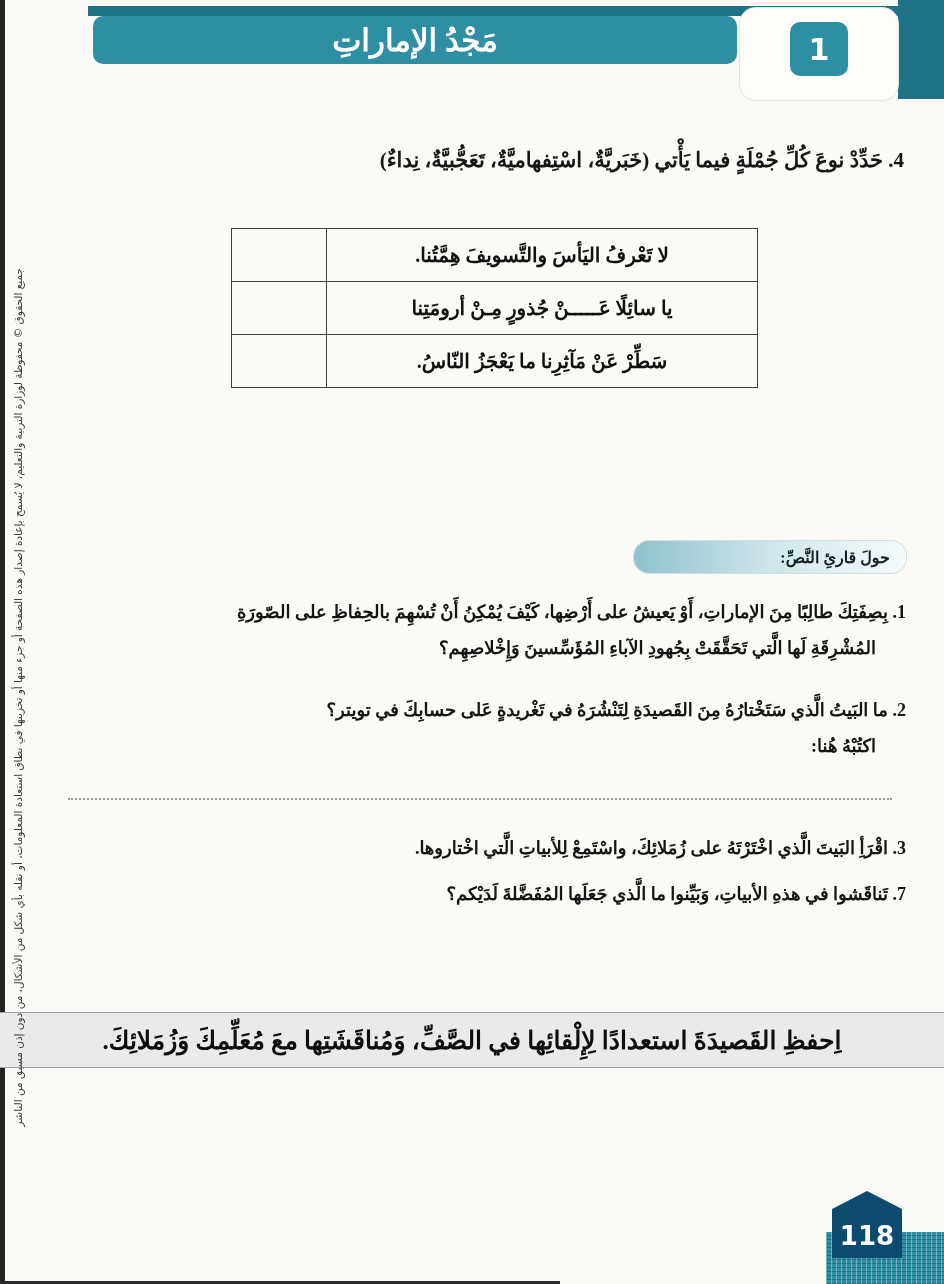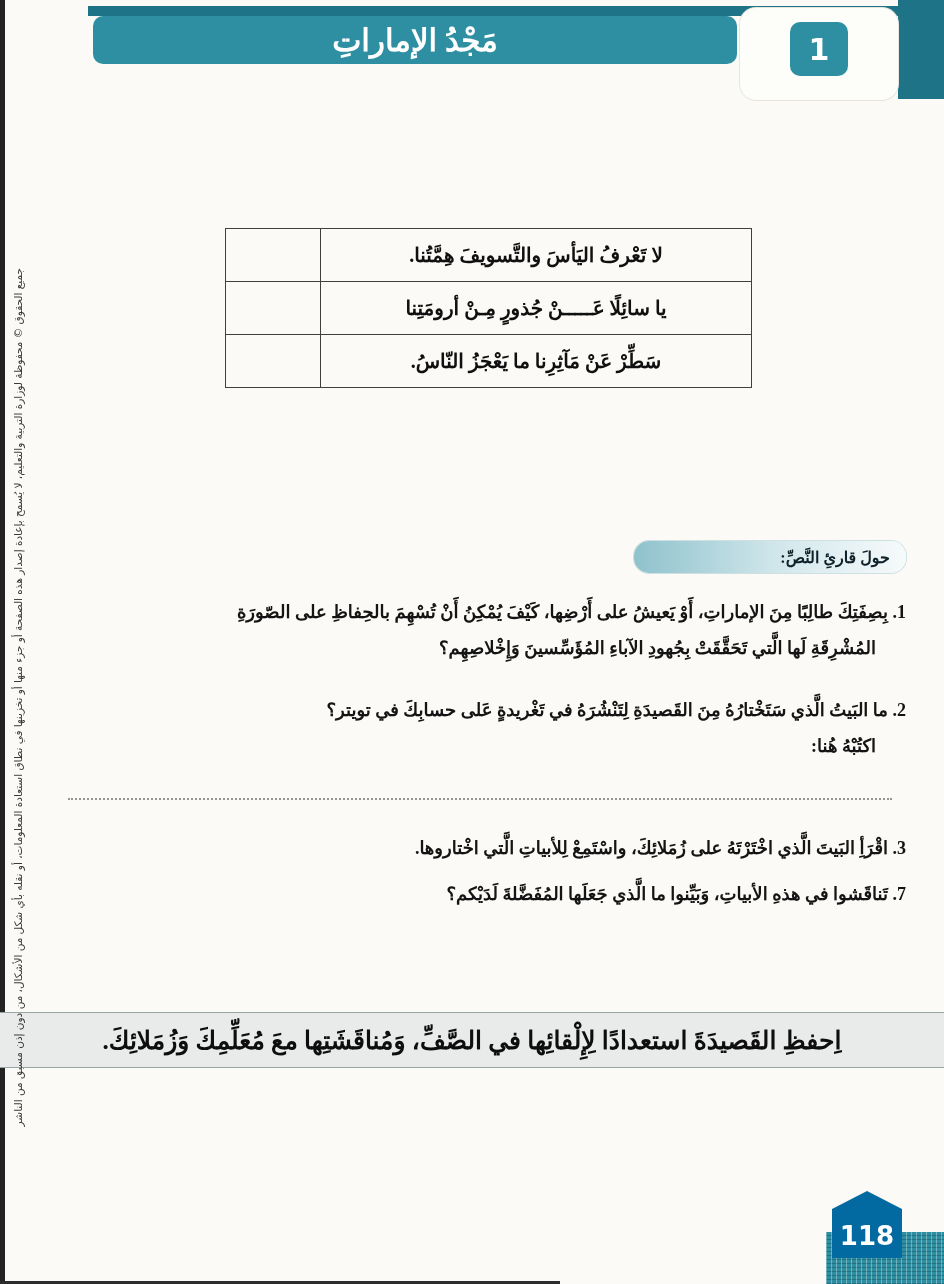--- a/index.html
+++ b/index.html
@@ -38,21 +38,21 @@
     display:flex;align-items:center;justify-content:center;
     font-family:"DejaVu Sans","Liberation Sans",sans-serif;
   }
 
   
   .prompt{
     position:absolute;top:148px;right:40px;left:110px;
     direction:rtl;text-align:right;
     font-size:21px;font-weight:bold;
   }
-  .ex-table{position:absolute;top:228px;left:225px;border-collapse:collapse;direction:rtl;}
+  .ex-table{position:absolute;top:228px;left:231px;border-collapse:collapse;direction:rtl;}
   .ex-table td{border:1.5px solid #3f3f3f;}
   .cell-sentence{
     width:428px;height:50px;text-align:center;vertical-align:middle;
     font-size:20px;font-weight:bold;color:#101010;
   }
   .cell-answer{width:92px;}
 
   
   .section-pill{
     position:absolute;top:541px;right:38px;width:272px;height:29px;
@@ -83,21 +83,21 @@
     position:absolute;left:0;right:0;top:1012px;height:54px;
     background:#e9ebea;
     border-top:1.5px solid #9aa3a5;border-bottom:1.5px solid #9aa3a5;
     display:flex;align-items:center;justify-content:center;
   }
   .footer-band span{direction:rtl;font-size:25px;font-weight:bold;color:#0e0e0e;}
 
   
   .page-shield{
     position:absolute;right:42px;top:1191px;width:70px;height:67px;
-    background:#0369a1;
+    background:#0c4a6e;
     clip-path:polygon(50% 0,100% 27%,100% 100%,0 100%,0 27%);
     display:flex;align-items:flex-end;justify-content:center;
     z-index:2;
   }
   .page-shield span{
     color:#fff;font-size:26px;font-weight:bold;margin-bottom:7px;
     font-family:"DejaVu Sans","Liberation Sans",sans-serif;
   }
   .corner-texture{
     position:absolute;right:0;bottom:0;width:118px;height:52px;
@@ -127,20 +127,21 @@
 
   <div class="top-strip"></div>
   <div class="corner-block"></div>
   <div class="banner">
     <h1>مَجْدُ الإماراتِ</h1>
   </div>
   <div class="lesson-tab">
     <div class="lesson-num">1</div>
   </div>
 
+  <div class="prompt">4. حَدِّدْ نوعَ كُلِّ جُمْلَةٍ فيما يَأْتي (خَبَريَّةٌ، اسْتِفهاميَّةٌ، تَعَجُّبيَّةٌ، نِداءٌ)</div>
 
   <table class="ex-table" dir="rtl">
     <tbody>
         <tr>
       <td class="cell-sentence">لا تَعْرفُ اليَأسَ والتَّسويفَ هِمَّتُنا.</td>
       <td class="cell-answer"></td>
     </tr>
     <tr>
       <td class="cell-sentence">يا سائِلًا عَـــــنْ جُذورٍ مِـنْ أرومَتِنا</td>
       <td class="cell-answer"></td>

